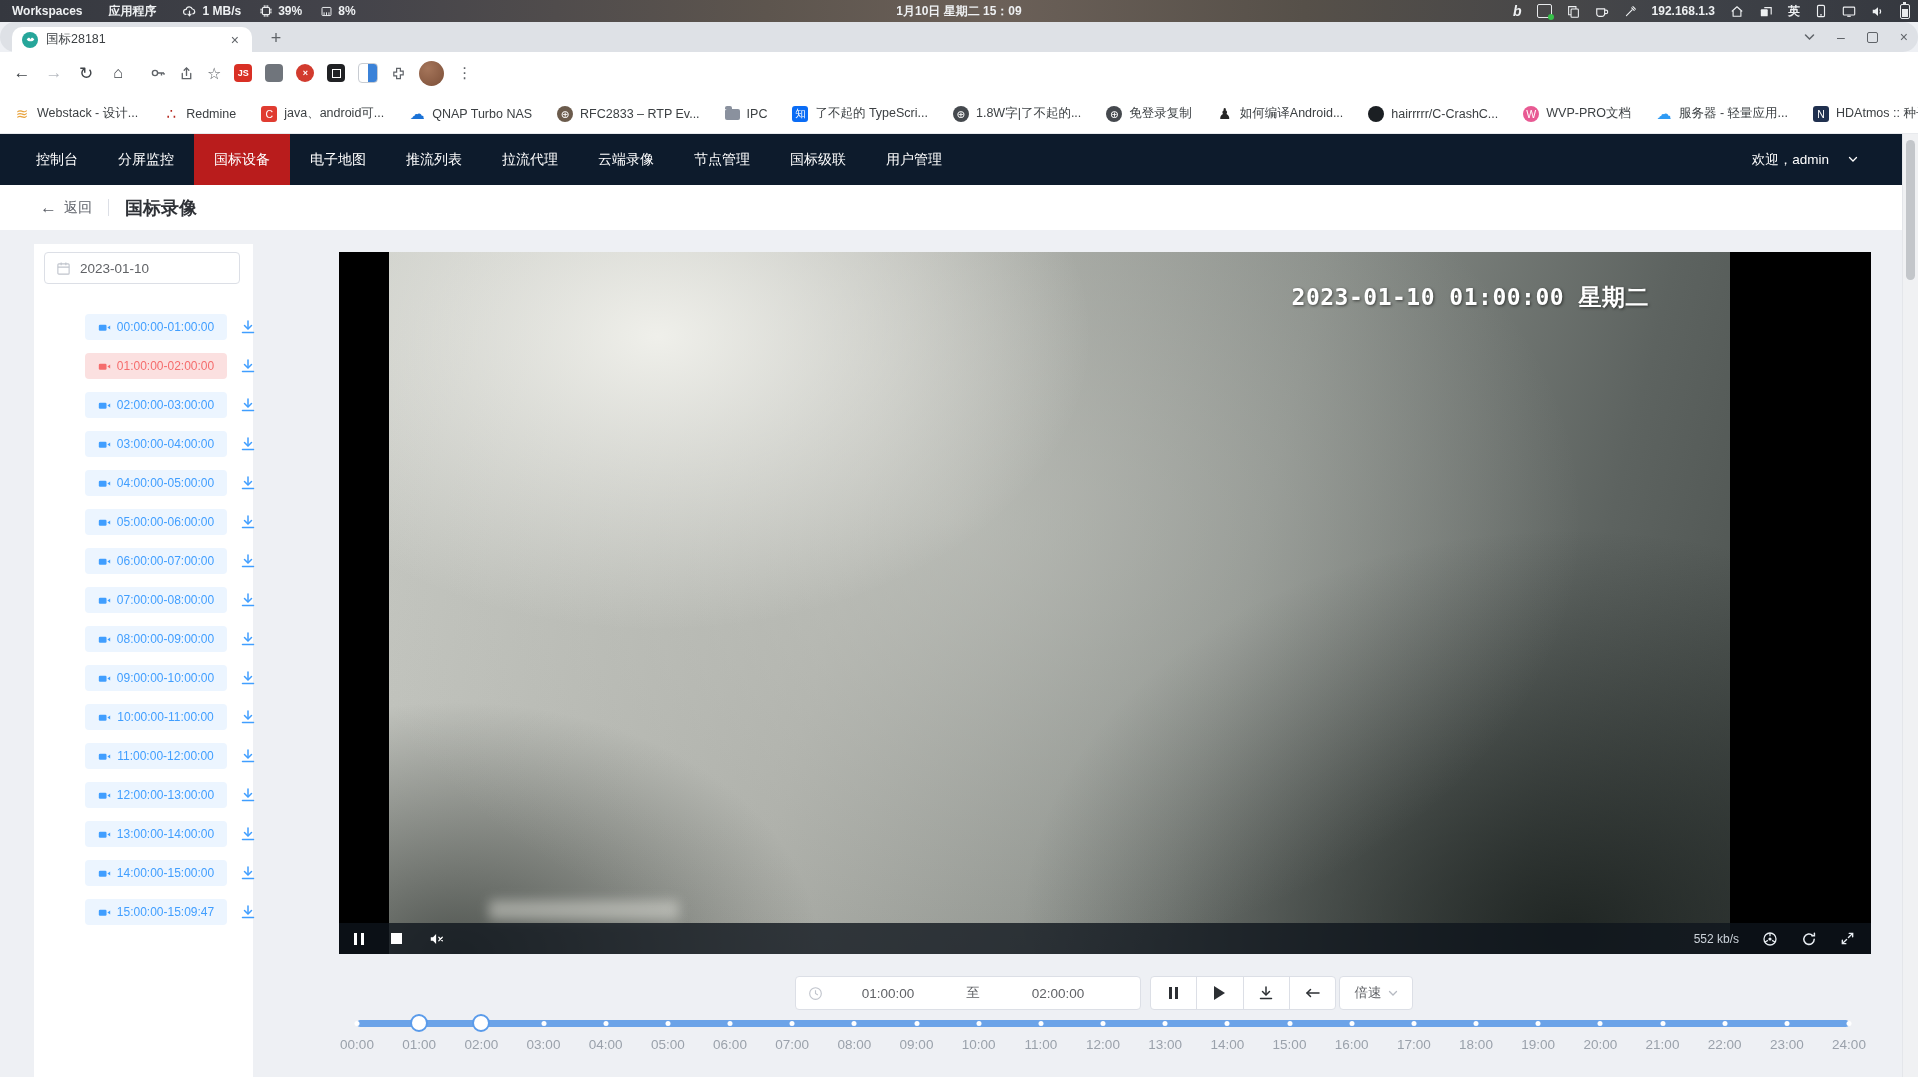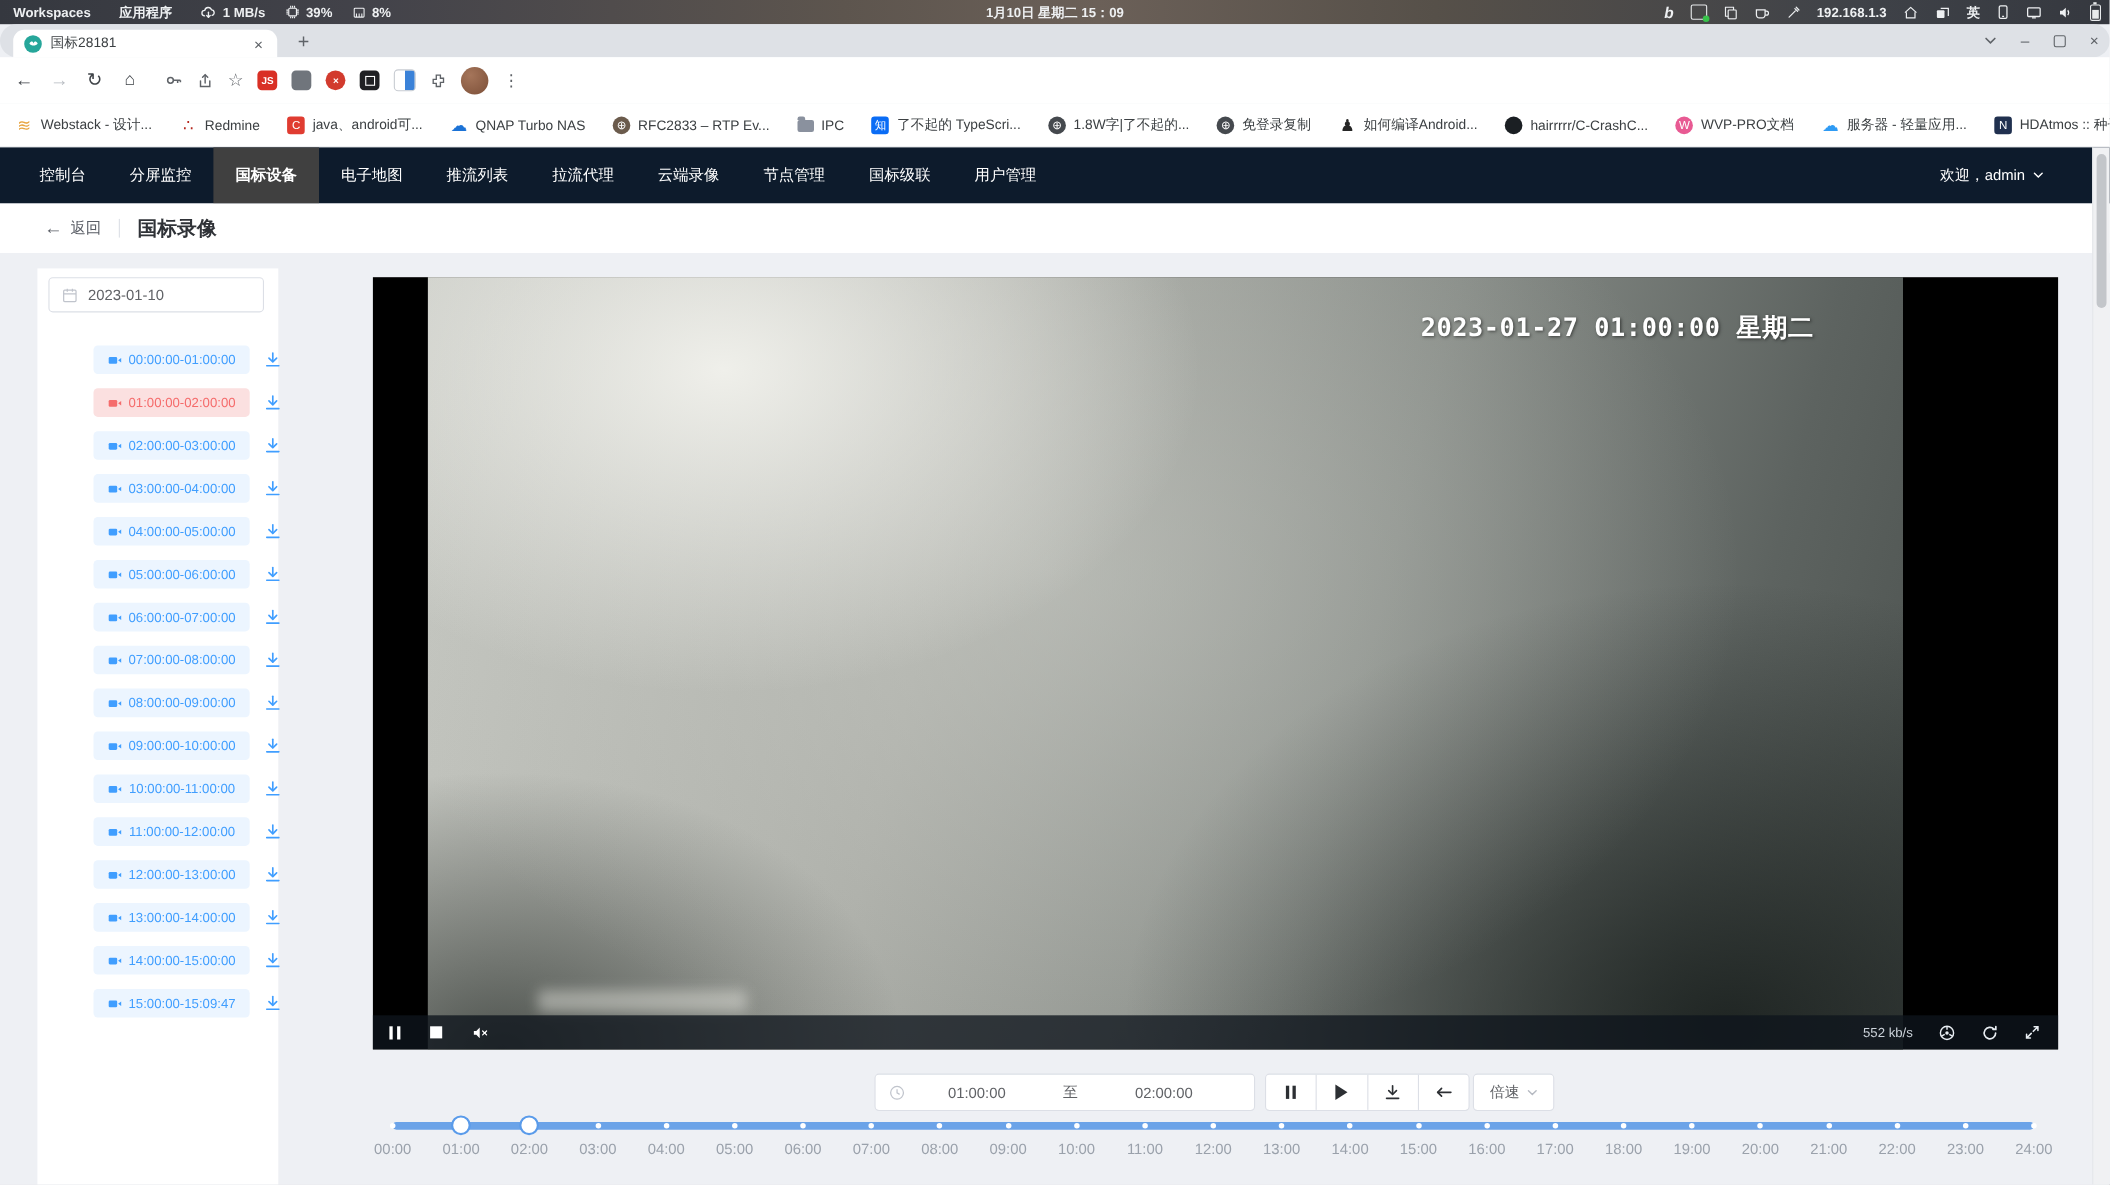--- a/index.html
+++ b/index.html
@@ -57,22 +57,22 @@
   .bm-ico{width:16px;height:16px;display:flex;align-items:center;justify-content:center;font-size:10.5px;color:#fff;flex:none;box-sizing:border-box;}
   .bm-ico.square{border-radius:3px;}
   .bm-ico.round{border-radius:50%;}
   .bm-ico.plain{font-size:15px;}
   .bm-ico.folder{width:15px;height:11px;border-radius:2px;background:#8a919e;position:relative;margin-top:2px;}
   .bm-ico.folder:before{content:"";position:absolute;top:-3px;left:0;width:7px;height:3px;background:#8a919e;border-radius:2px 2px 0 0;}
 
   
   #appnav{position:absolute;top:134px;left:0;width:1918px;height:51px;background:#0d1b2c;display:flex;align-items:stretch;padding-left:16px;box-sizing:border-box;}
   .nav-item{padding:0 20px;line-height:51px;font-size:14px;color:#fff;white-space:nowrap;cursor:pointer;}
-  .nav-item.active{background:#404040;font-weight:bold;}
-  .nav-welcome{margin-left:auto;margin-right:60px;display:flex;align-items:center;gap:7px;color:#fff;font-size:13.5px;}
+  .nav-item.active{background:#b91c1c;}
+  .nav-welcome{margin-left:auto;margin-right:60px;display:flex;align-items:center;gap:19px;color:#fff;font-size:13.5px;}
 
   
   #titlebar{position:absolute;top:185px;left:0;width:1918px;height:45px;background:#fff;display:flex;align-items:center;}
   .back-group{display:flex;align-items:center;gap:7px;margin-left:40px;color:#5a5e66;font-size:14px;cursor:pointer;}
   .back-arrow{font-size:17px;line-height:14px;}
   .title-divider{width:1px;height:17px;background:#dcdfe6;margin:0 16px;}
   .page-title{font-size:18px;font-weight:700;color:#2f3237;}
 
   
   #content{position:absolute;top:230px;left:0;width:1918px;height:847px;background:#eef0f4;}
@@ -666,21 +666,21 @@
                 <path d="M2.5 13.5h11"></path>
               </svg>
             </span>
           </div>
         </div>
     </div>
 
     <div id="player">
       <div id="video-content"></div>
       <div class="watermark"></div>
-      <div class="osd">2023-01-27 01:00:00 星期二</div>
+      <div class="osd">2023-01-10 01:00:00 星期二</div>
       <div id="playerbar">
         <div class="pb-left">
           <span class="pause-ic">
               <i></i>
               <i></i>
             </span>
           <span class="stop-ic"></span>
           <svg width="16" height="14" viewBox="0 0 18 14" fill="#fff">
               <path d="M2 5v4h2.5L8 12.5V1.5L4.5 5H2z"></path>
               <path d="M11 5l4 4M15 5l-4 4" stroke="#fff" stroke-width="1.3" fill="none" stroke-linecap="round"></path>

